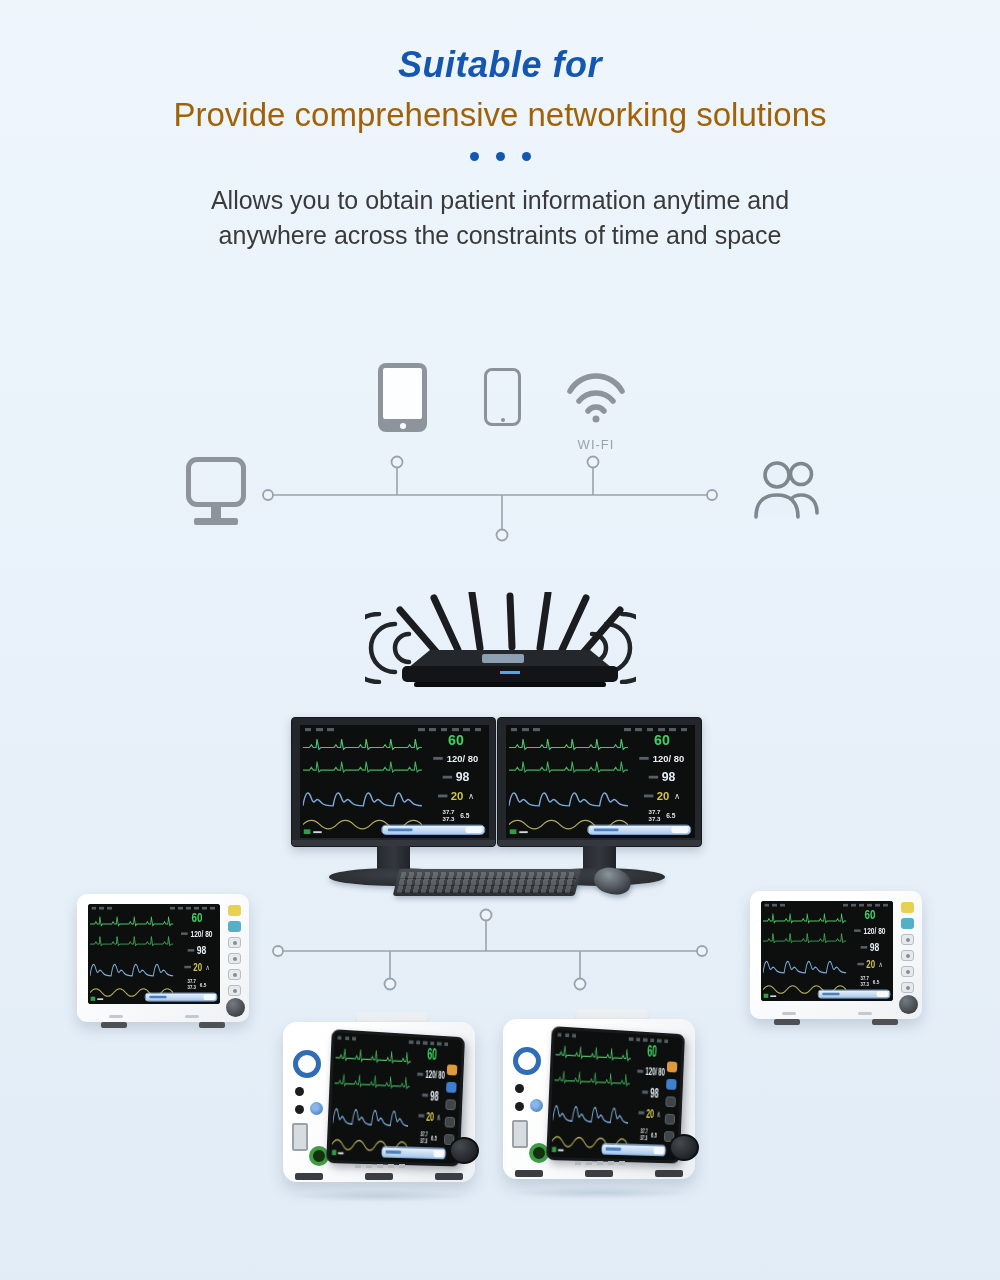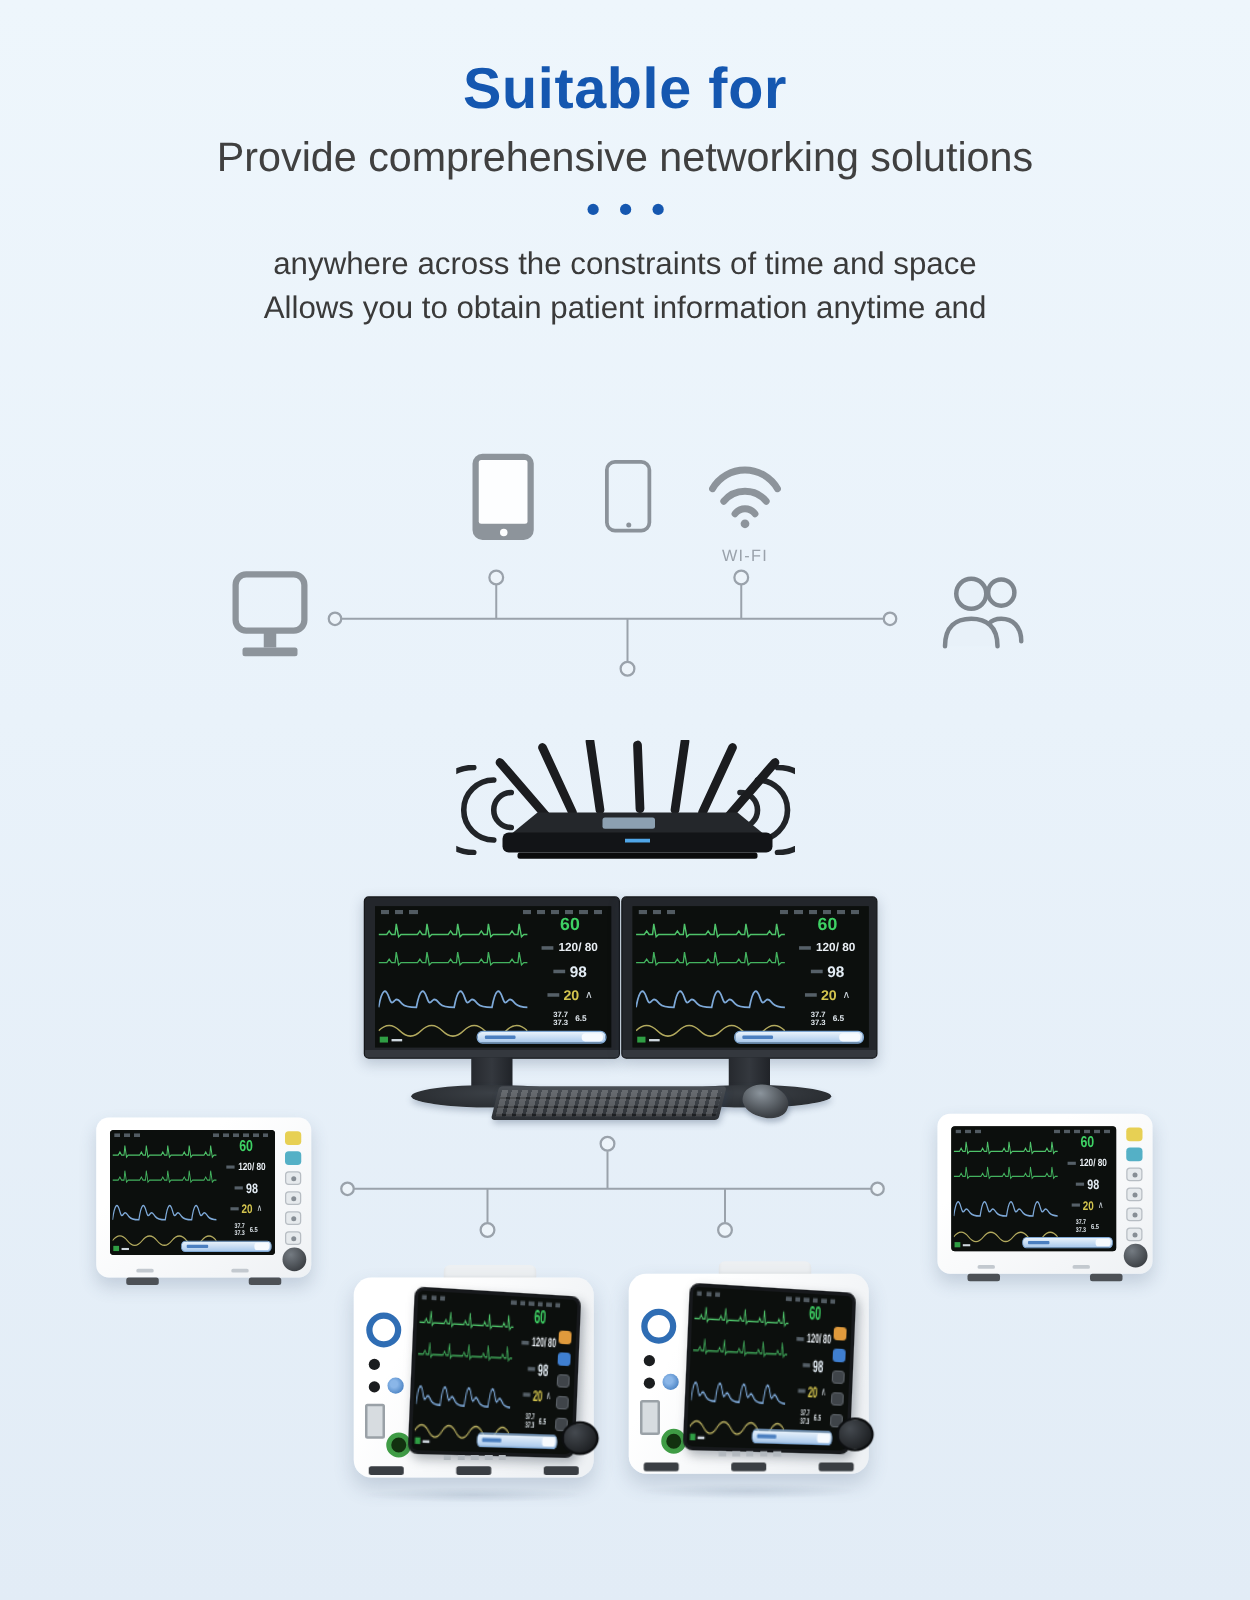--- a/index.html
+++ b/index.html
@@ -4,22 +4,22 @@
 <style>
   html,body{margin:0;padding:0;}
   body{
     width:1000px;height:1280px;position:relative;overflow:hidden;
     background:linear-gradient(180deg,#eef6fc 0%,#e9f2fa 45%,#e2ecf6 100%);
     font-family:"Liberation Sans","DejaVu Sans",sans-serif;
     -webkit-font-smoothing:antialiased;
   }
   
   header{padding-top:44px;text-align:center;}
-  .title-line{font-size:46px;font-weight:bold;color:#1557b0;line-height:1.16;letter-spacing:0.5px;}
-  .subtitle{font-size:33px;color:#404040;margin-top:10px;}
+  .title-line{font-size:36px;font-weight:bold;color:#1557b0;line-height:1.16;letter-spacing:0.5px;font-style:italic;}
+  .subtitle{font-size:33px;color:#a16207;margin-top:10px;}
   .dots{display:flex;gap:17px;justify-content:center;margin-top:18px;}
   .dot{width:9px;height:9px;border-radius:50%;background:#1557b0;}
   .desc{font-size:25px;color:#3a3a3a;line-height:35px;margin-top:22px;}
 
   
   svg.net-lines{position:absolute;left:0;top:0;width:1000px;height:1280px;pointer-events:none;}
 
   
   .icon{position:absolute;}
   .desktop-box{position:absolute;left:0;top:0;width:60px;height:50px;border:5px solid #8d949b;border-radius:11px;box-sizing:border-box;}
@@ -118,22 +118,22 @@
 
 <header>
   <div class="title-line">Suitable for</div>
   <div class="subtitle">Provide comprehensive networking solutions</div>
   <div class="dots">
     <span class="dot"></span>
     <span class="dot"></span>
     <span class="dot"></span>
   </div>
   <div class="desc">
+    <div>Allows you to obtain patient information anytime and</div>
     <div>anywhere across the constraints of time and space</div>
-    <div>Allows you to obtain patient information anytime and</div>
   </div>
 </header>
 
 <svg class="net-lines" viewBox="0 0 1000 1280">
   <g stroke="#9aa2ab" stroke-width="1.6" fill="none">
     <line x1="273" y1="495" x2="707" y2="495"></line>
     <line x1="397" y1="495" x2="397" y2="468"></line>
     <line x1="593" y1="495" x2="593" y2="468"></line>
     <line x1="502" y1="495" x2="502" y2="529"></line>
     <line x1="283" y1="951" x2="697" y2="951"></line>

